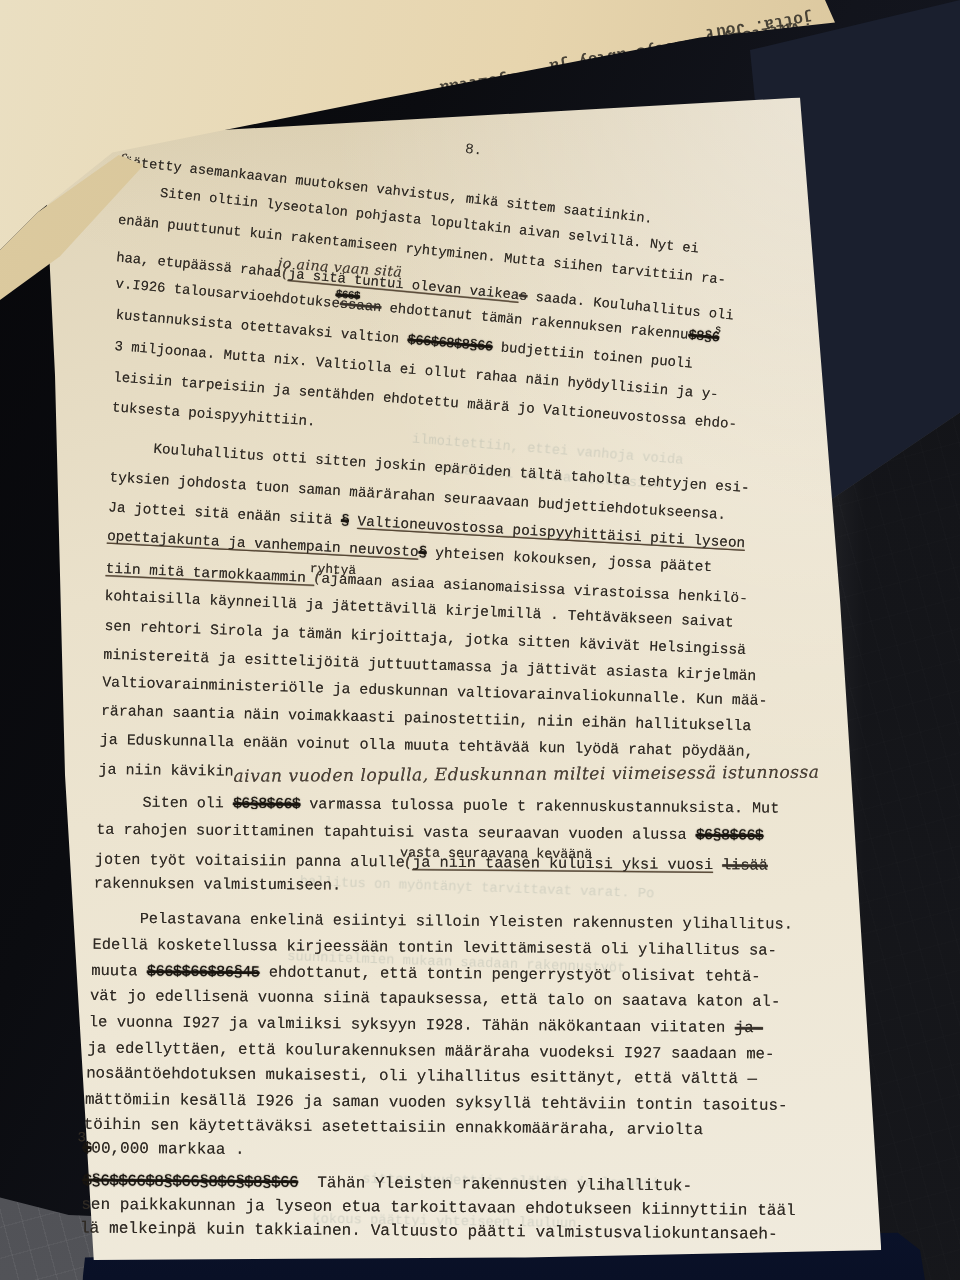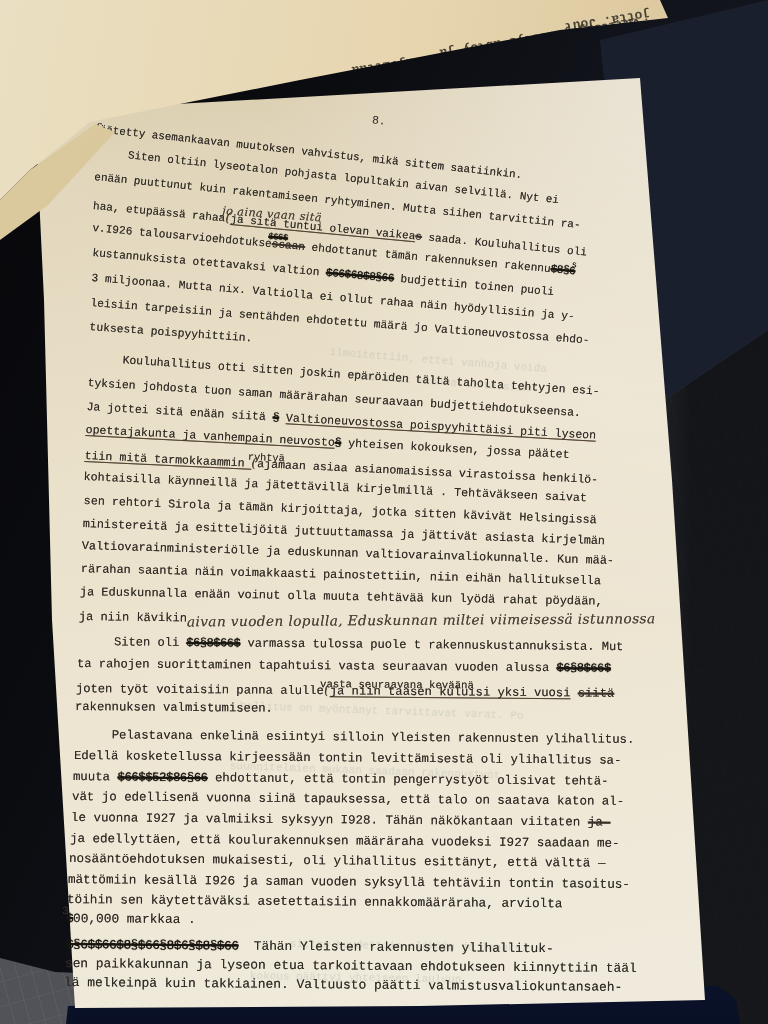--- a/index.html
+++ b/index.html
@@ -100,25 +100,25 @@
       <div class="line" style="top: 446.97px; left: 85.3px; font-size: 11.615px; transform: rotate(2.69deg);"><span class="uline">tiin mitä tarmokkaammin </span><span class="ab"><span class="tabove">ryhtyä</span></span><span class="hand">(</span><span>ajamaan asiaa asianomaisissa virastoissa henkilö-</span></div>
       <div class="line" style="top: 470.365px; left: 84.4px; font-size: 11.67px; transform: rotate(2.42deg);"><span>kohtaisilla käynneillä ja jätettävillä kirjelmillä . Tehtäväkseen saivat</span></div>
       <div class="line" style="top: 493.575px; left: 83.5px; font-size: 11.725px; transform: rotate(2.15deg);"><span>sen rehtori Sirola ja tämän kirjoittaja, jotka sitten kävivät Helsingissä</span></div>
       <div class="line" style="top: 516.6px; left: 82.6px; font-size: 11.78px; transform: rotate(1.88deg);"><span>ministereitä ja esittelijöitä juttuuttamassa ja jättivät asiasta kirjelmän</span></div>
       <div class="line" style="top: 539.44px; left: 81.7px; font-size: 11.835px; transform: rotate(1.61deg);"><span>Valtiovarainministeriölle ja eduskunnan valtiovarainvaliokunnalle. Kun mää-</span></div>
       <div class="line" style="top: 562.095px; left: 80.8px; font-size: 11.89px; transform: rotate(1.34deg);"><span>rärahan saantia näin voimakkaasti painostettiin, niin eihän hallituksella</span></div>
       <div class="line" style="top: 584.565px; left: 79.9px; font-size: 11.945px; transform: rotate(1.07deg);"><span>ja Eduskunnalla enään voinut olla muuta tehtävää kun lyödä rahat pöydään,</span></div>
       <div class="line" style="top: 606.85px; left: 79px; font-size: 12px; transform: rotate(0.8deg);"><span>ja niin kävikin</span><span class="hand">aivan vuoden lopulla, Eduskunnan miltei viimeisessä istunnossa</span></div>
       <div class="line" style="top: 634.95px; left: 78.1px; font-size: 12.055px; transform: rotate(0.53deg);"><span>     Siten oli </span><span class="blot">$6§8$66$</span><span> varmassa tulossa puole t rakennuskustannuksista. Mut</span></div>
       <div class="line" style="top: 656.865px; left: 77.2px; font-size: 12.11px; transform: rotate(0.5deg);"><span>ta rahojen suorittaminen tapahtuisi vasta seuraavan vuoden alussa </span><span class="blot">$6§8$66$</span></div>
-      <div class="line" style="top: 678.595px; left: 76.3px; font-size: 12.165px; transform: rotate(0.5deg);"><span>joten työt voitaisiin panna alulle</span><span class="ab"><span class="tabove">vasta seuraavana keväänä</span></span><span class="hand">(</span><span class="uline">ja niin taasen kuluisi yksi vuosi</span><span> </span><span class="strike">siitä</span></div>
+      <div class="line" style="top: 678.595px; left: 76.3px; font-size: 12.165px; transform: rotate(0.5deg);"><span>joten työt voitaisiin panna alulle</span><span class="ab"><span class="tabove">vasta seuraavana keväänä</span></span><span class="hand">(</span><span class="uline">ja niin taasen kuluisi yksi vuosi</span><span> </span><span class="strike">lisää</span></div>
       <div class="line" style="top: 700.14px; left: 75.4px; font-size: 12.22px; transform: rotate(0.5deg);"><span>rakennuksen valmistumiseen.</span></div>
       <div class="line" style="top: 727.5px; left: 74.5px; font-size: 12.275px; transform: rotate(0.5deg);"><span>     Pelastavana enkelinä esiintyi silloin Yleisten rakennusten ylihallitus.</span></div>
       <div class="line" style="top: 748.675px; left: 73.6px; font-size: 12.33px; transform: rotate(0.5deg);"><span>Edellä kosketellussa kirjeessään tontin levittämisestä oli ylihallitus sa-</span></div>
-      <div class="line" style="top: 769.665px; left: 72.7px; font-size: 12.385px; transform: rotate(0.5deg);"><span>muuta </span><span class="blot">$66$$52$86§66</span><span> ehdottanut, että tontin pengerrystyöt olisivat tehtä-</span></div>
+      <div class="line" style="top: 769.665px; left: 72.7px; font-size: 12.385px; transform: rotate(0.5deg);"><span>muuta </span><span class="blot">$66$$66$86§45</span><span> ehdottanut, että tontin pengerrystyöt olisivat tehtä-</span></div>
       <div class="line" style="top: 790.47px; left: 71.8px; font-size: 12.44px; transform: rotate(0.5deg);"><span>vät jo edellisenä vuonna siinä tapauksessa, että talo on saatava katon al-</span></div>
       <div class="line" style="top: 811.09px; left: 70.9px; font-size: 12.495px; transform: rotate(0.5deg);"><span>le vuonna I927 ja valmiiksi syksyyn I928. Tähän näkökantaan viitaten </span><span class="strike">ja—</span></div>
       <div class="line" style="top: 831.525px; left: 70px; font-size: 12.55px; transform: rotate(0.5deg);"><span>ja edellyttäen, että koulurakennuksen määräraha vuodeksi I927 saadaan me-</span></div>
       <div class="line" style="top: 851.775px; left: 69.1px; font-size: 12.605px; transform: rotate(0.5deg);"><span>nosääntöehdotuksen mukaisesti, oli ylihallitus esittänyt, että välttä —</span></div>
       <div class="line" style="top: 871.84px; left: 68.2px; font-size: 12.66px; transform: rotate(0.5deg);"><span>mättömiin kesällä I926 ja saman vuoden syksyllä tehtäviin tontin tasoitus-</span></div>
       <div class="line" style="top: 891.72px; left: 67.3px; font-size: 12.715px; transform: rotate(0.5deg);"><span>töihin sen käytettäväksi asetettaisiin ennakkomääräraha, arviolta</span></div>
       <div class="line" style="top: 911.415px; left: 66.4px; font-size: 12.77px; transform: rotate(0.5deg);"><span class="ab"><span class="tabove">3</span></span><span class="blot">$</span><span>00,000 markkaa .</span></div>
       <div class="line" style="top: 936.925px; left: 65.5px; font-size: 12.825px; transform: rotate(0.5deg);"><span class="blot">$§6$$66$8§$66§8$6§$8§$66</span><span>  Tähän Yleisten rakennusten ylihallituk-</span></div>
       <div class="line" style="top: 956.25px; left: 64.6px; font-size: 12.88px; transform: rotate(0.5deg);"><span>sen paikkakunnan ja lyseon etua tarkoittavaan ehdotukseen kiinnyttiin tääl</span></div>
       <div class="line" style="top: 975.39px; left: 63.7px; font-size: 12.935px; transform: rotate(0.5deg);"><span>lä melkeinpä kuin takkiainen. Valtuusto päätti valmistusvaliokuntansaeh-</span></div>

